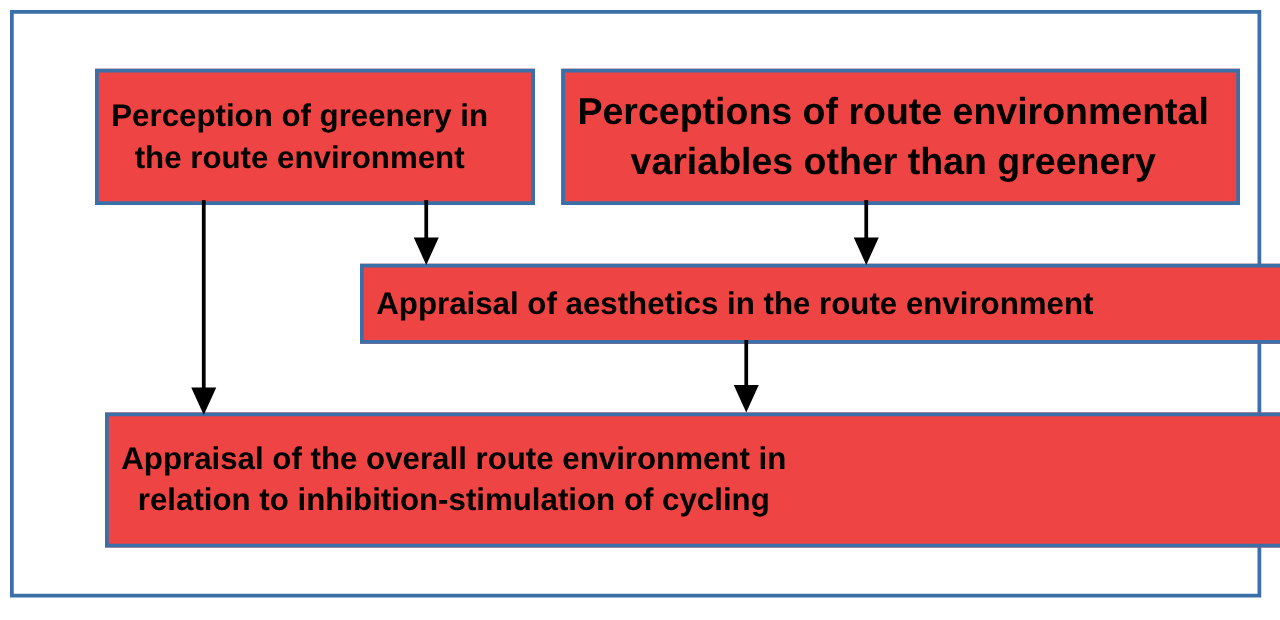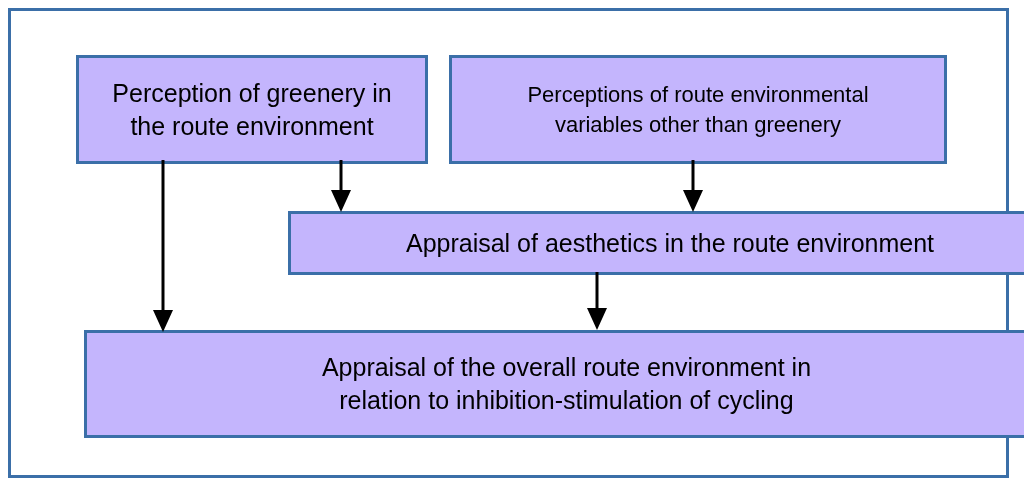--- a/index.html
+++ b/index.html
@@ -27,47 +27,48 @@
     height: 470px;
     border: 3px solid #3b6fa8;
     box-sizing: border-box;
     background: transparent;
   }
   
   .node {
     position: absolute;
     border: 3px solid #3b6fa8;
     box-sizing: border-box;
-    background: #c4b5fd;
+    background: #ef4444;
     display: flex;
     align-items: center;
-    justify-content: center;
+    justify-content: flex-start;
     text-align: center;
     color: #000000;
     line-height: 1.32;
     padding: 2px 10px;
+    font-weight: bold;
   }
   .node .node-label {
     display: block;
     white-space: pre-line;
   }
   
   #node-greenery {
     left: 76px;
     top: 55px;
     width: 352px;
     height: 109px;
     font-size: 25px;
   }
   #node-other-vars {
     left: 449px;
     top: 55px;
-    width: 498px;
+    width: 543px;
     height: 109px;
-    font-size: 22px;
+    font-size: 30px;
   }
   #node-aesthetics {
     left: 251px;
     top: 211px;
     width: 764px;
     height: 64px;
     font-size: 25px;
     margin-left: 37px;
   }
   #node-overall {

